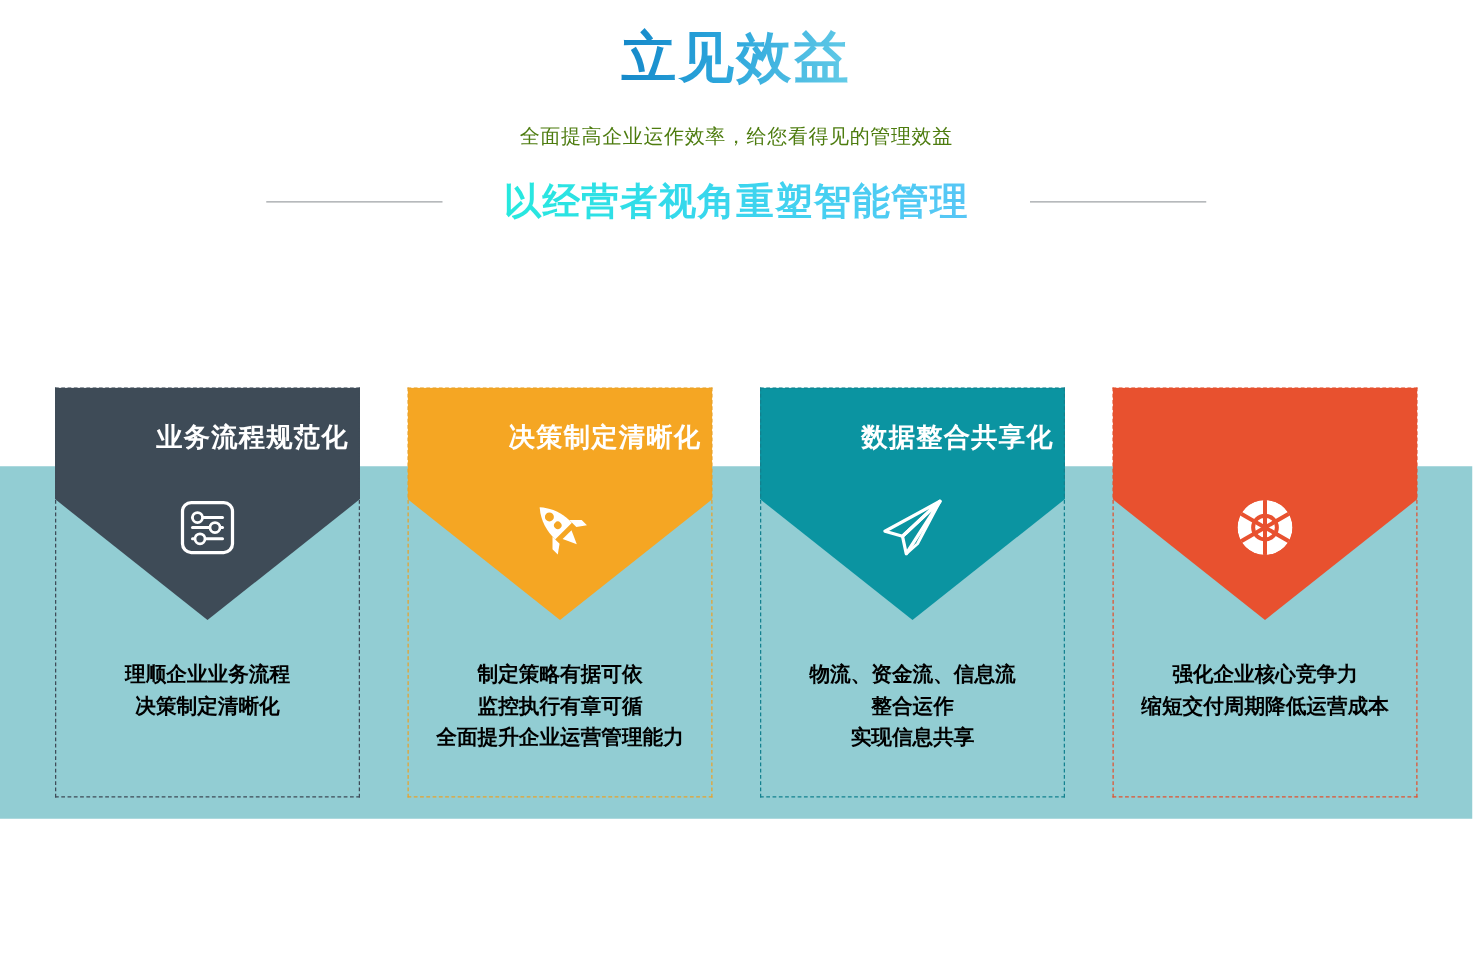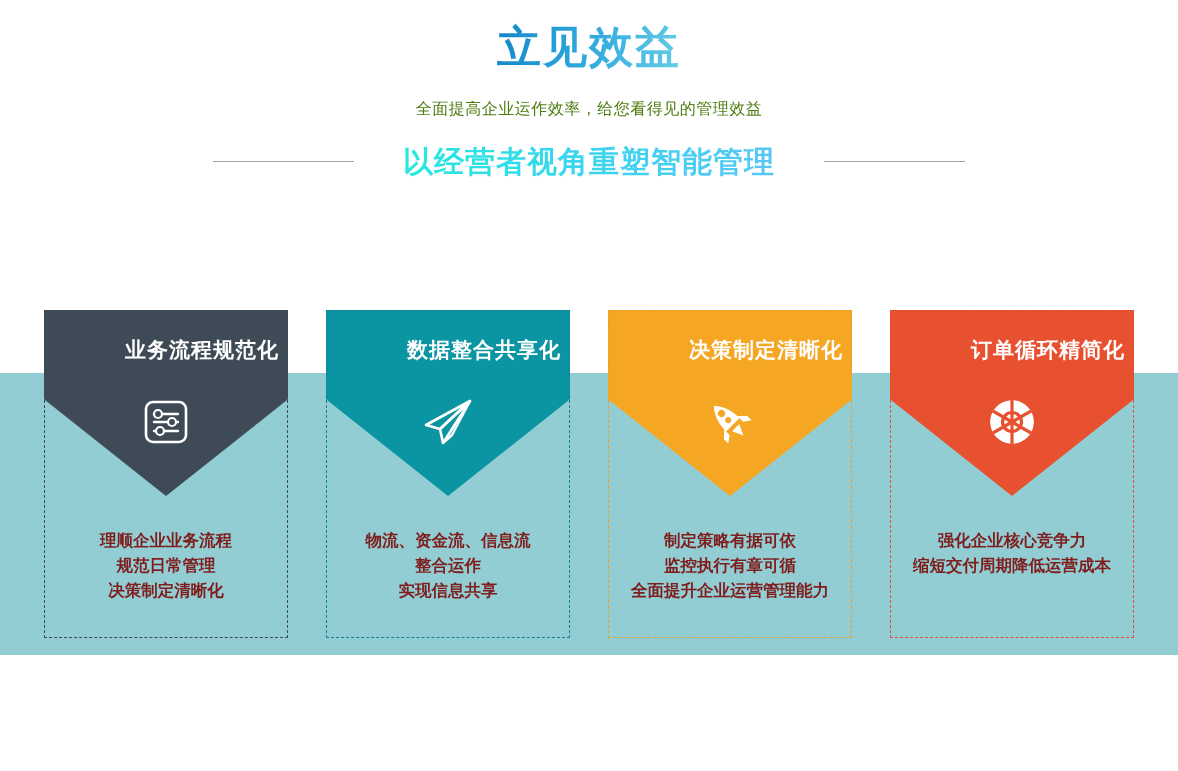--- a/index.html
+++ b/index.html
@@ -155,21 +155,21 @@
   .card-icon svg { display: block; }
 
   .card-body {
     position: absolute;
     left: 4px;
     top: 218px;
     width: calc(100% - 8px);
     text-align: center;
     font-size: 16.5px;
     font-weight: bold;
-    color: #7f1d1d;
+    color: #000000;
     line-height: 25px;
     z-index: 4;
   }
 
   .card-body .line { display: block; white-space: nowrap; }
 
   
   .card.c1 .card-dash { border-color: #3e4b57; }
   .card.c2 .card-dash { border-color: #13818f; }
   .card.c3 .card-dash { border-color: #e8a22c; }
@@ -203,40 +203,21 @@
         <line x1="13" y1="17" x2="37" y2="17" stroke="#fff" stroke-width="2.4" stroke-linecap="round"></line>
         <line x1="13" y1="25" x2="37" y2="25" stroke="#fff" stroke-width="2.4" stroke-linecap="round"></line>
         <line x1="13" y1="34" x2="37" y2="34" stroke="#fff" stroke-width="2.4" stroke-linecap="round"></line>
         <circle cx="17" cy="17" r="4" fill="#3E4B57" stroke="#fff" stroke-width="2.2"></circle>
         <circle cx="31" cy="25" r="4" fill="#3E4B57" stroke="#fff" stroke-width="2.2"></circle>
         <circle cx="19" cy="34" r="4" fill="#3E4B57" stroke="#fff" stroke-width="2.2"></circle>
       </svg>
     </div>
     <div class="card-body">
       <span class="line">理顺企业业务流程</span>
-      <span class="line">规范日常管理</span>
       <span class="line">决策制定清晰化</span>
-    </div>
-  </div>
-
-  <div class="card c2">
-    <div class="chevron" style="background:#0B94A1"></div>
-    <div class="card-dash"></div>
-    <div class="card-title">数据整合共享化</div>
-    <div class="card-icon">
-      <svg width="52" height="48" viewBox="0 0 52 48">
-        <path d="M48 3 L4 27 L18 31 Z" fill="none" stroke="#fff" stroke-width="2.6" stroke-linejoin="round"></path>
-        <path d="M48 3 L18 31 L21 45 Z" fill="none" stroke="#fff" stroke-width="2.6" stroke-linejoin="round"></path>
-        <path d="M48 3 L30 37 L21 45" fill="none" stroke="#fff" stroke-width="2.4" stroke-linejoin="round"></path>
-      </svg>
-    </div>
-    <div class="card-body">
-      <span class="line">物流、资金流、信息流</span>
-      <span class="line">整合运作</span>
-      <span class="line">实现信息共享</span>
     </div>
   </div>
 
   <div class="card c3">
     <div class="chevron" style="background:#F5A623"></div>
     <div class="card-dash"></div>
     <div class="card-title">决策制定清晰化</div>
     <div class="card-icon">
       <svg width="52" height="52" viewBox="0 0 52 52">
         <g transform="rotate(-45 26 26)">
@@ -249,24 +230,41 @@
         </g>
       </svg>
     </div>
     <div class="card-body">
       <span class="line">制定策略有据可依</span>
       <span class="line">监控执行有章可循</span>
       <span class="line">全面提升企业运营管理能力</span>
     </div>
   </div>
 
+  <div class="card c2">
+    <div class="chevron" style="background:#0B94A1"></div>
+    <div class="card-dash"></div>
+    <div class="card-title">数据整合共享化</div>
+    <div class="card-icon">
+      <svg width="52" height="48" viewBox="0 0 52 48">
+        <path d="M48 3 L4 27 L18 31 Z" fill="none" stroke="#fff" stroke-width="2.6" stroke-linejoin="round"></path>
+        <path d="M48 3 L18 31 L21 45 Z" fill="none" stroke="#fff" stroke-width="2.6" stroke-linejoin="round"></path>
+        <path d="M48 3 L30 37 L21 45" fill="none" stroke="#fff" stroke-width="2.4" stroke-linejoin="round"></path>
+      </svg>
+    </div>
+    <div class="card-body">
+      <span class="line">物流、资金流、信息流</span>
+      <span class="line">整合运作</span>
+      <span class="line">实现信息共享</span>
+    </div>
+  </div>
+
   <div class="card c4">
     <div class="chevron" style="background:#E8512F"></div>
     <div class="card-dash"></div>
-    <div class="card-title">订单循环精简化</div>
     <div class="card-icon">
       <svg width="50" height="50" viewBox="0 0 50 50">
         <defs>
           <clipPath id="apClip">
               <circle cx="25" cy="25" r="22"></circle>
             </clipPath>
         </defs>
         <g clip-path="url(#apClip)">
           <circle cx="25" cy="25" r="22" fill="#fff"></circle>
           <g stroke="#E8512F" stroke-width="3.2" stroke-linecap="round">

